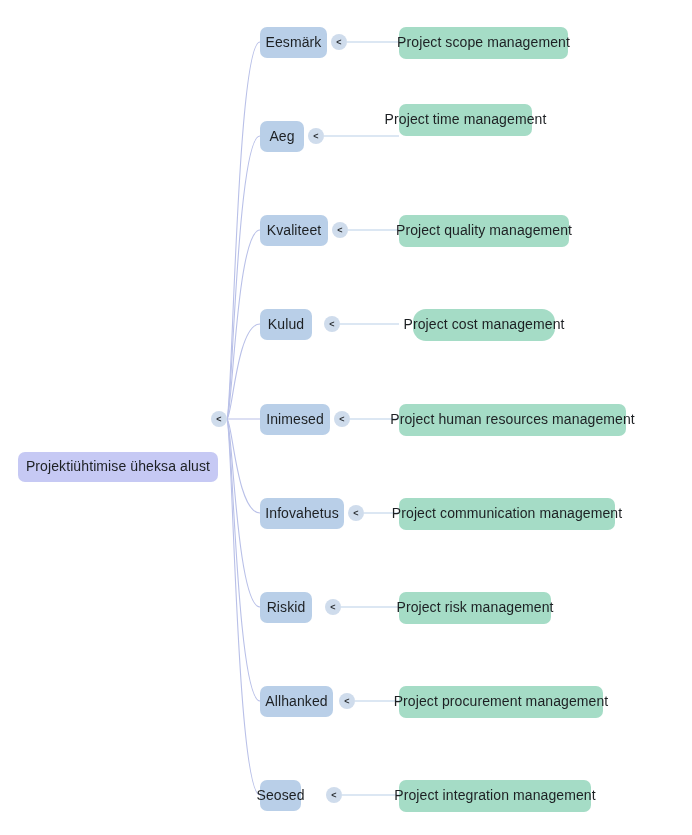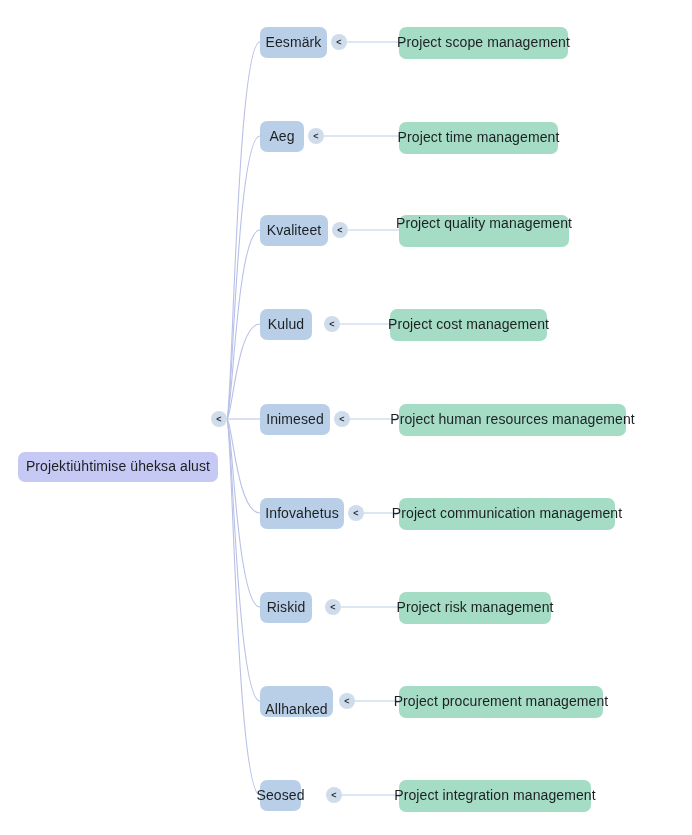--- a/index.html
+++ b/index.html
@@ -109,39 +109,39 @@
       </div>
       <div class="node node-leaf" style="left: 399px; top: 27px; width: 169px;">
         <span>Project scope management</span>
       </div>
       <div class="node node-branch" style="left: 260px; top: 121px; width: 44px;">
         <span>Aeg</span>
       </div>
       <div class="collapse-toggle" style="left: 308px; top: 128px; background: rgb(207, 220, 236);">
         <span>&lt;</span>
       </div>
-      <div class="node node-leaf" style="left: 399px; top: 122px; width: 159px;">
+      <div class="node node-leaf" style="left: 399px; top: 104px; width: 133px;">
         <span>Project time management</span>
       </div>
       <div class="node node-branch" style="left: 260px; top: 215px; width: 68px; text-align: right;">
         <span>Kvaliteet</span>
       </div>
       <div class="collapse-toggle" style="left: 332px; top: 222px; background: rgb(207, 220, 236);">
         <span>&lt;</span>
       </div>
-      <div class="node node-leaf" style="left: 399px; top: 215px; width: 170px; align-items: flex-end;">
+      <div class="node node-leaf" style="left: 399px; top: 215px; width: 170px;">
         <span>Project quality management</span>
       </div>
       <div class="node node-branch" style="left: 260px; top: 309px; width: 52px;">
         <span>Kulud</span>
       </div>
       <div class="collapse-toggle" style="left: 324px; top: 316px; background: rgb(207, 220, 236);">
         <span>&lt;</span>
       </div>
-      <div class="node node-leaf" style="left: 390px; top: 309px; width: 157px;">
+      <div class="node node-leaf" style="left: 413px; top: 309px; width: 142px; border-radius: 13px;">
         <span>Project cost management</span>
       </div>
       <div class="node node-branch" style="left: 260px; top: 404px; width: 70px;">
         <span>Inimesed</span>
       </div>
       <div class="collapse-toggle" style="left: 334px; top: 411px; background: rgb(207, 220, 236);">
         <span>&lt;</span>
       </div>
       <div class="node node-leaf" style="left: 399px; top: 404px; width: 227px;">
         <span>Project human resources management</span>
@@ -157,21 +157,21 @@
       </div>
       <div class="node node-branch" style="left: 260px; top: 592px; width: 52px;">
         <span>Riskid</span>
       </div>
       <div class="collapse-toggle" style="left: 325px; top: 599px; background: rgb(207, 220, 236);">
         <span>&lt;</span>
       </div>
       <div class="node node-leaf" style="left: 399px; top: 592px; width: 152px;">
         <span>Project risk management</span>
       </div>
-      <div class="node node-branch" style="left: 260px; top: 686px; width: 73px; align-items: flex-end;">
+      <div class="node node-branch" style="left: 260px; top: 686px; width: 73px;">
         <span>Allhanked</span>
       </div>
       <div class="collapse-toggle" style="left: 339px; top: 693px; background: rgb(207, 220, 236);">
         <span>&lt;</span>
       </div>
       <div class="node node-leaf" style="left: 399px; top: 686px; width: 204px;">
         <span>Project procurement management</span>
       </div>
       <div class="node node-branch" style="left: 260px; top: 780px; width: 41px;">
         <span>Seosed</span>

